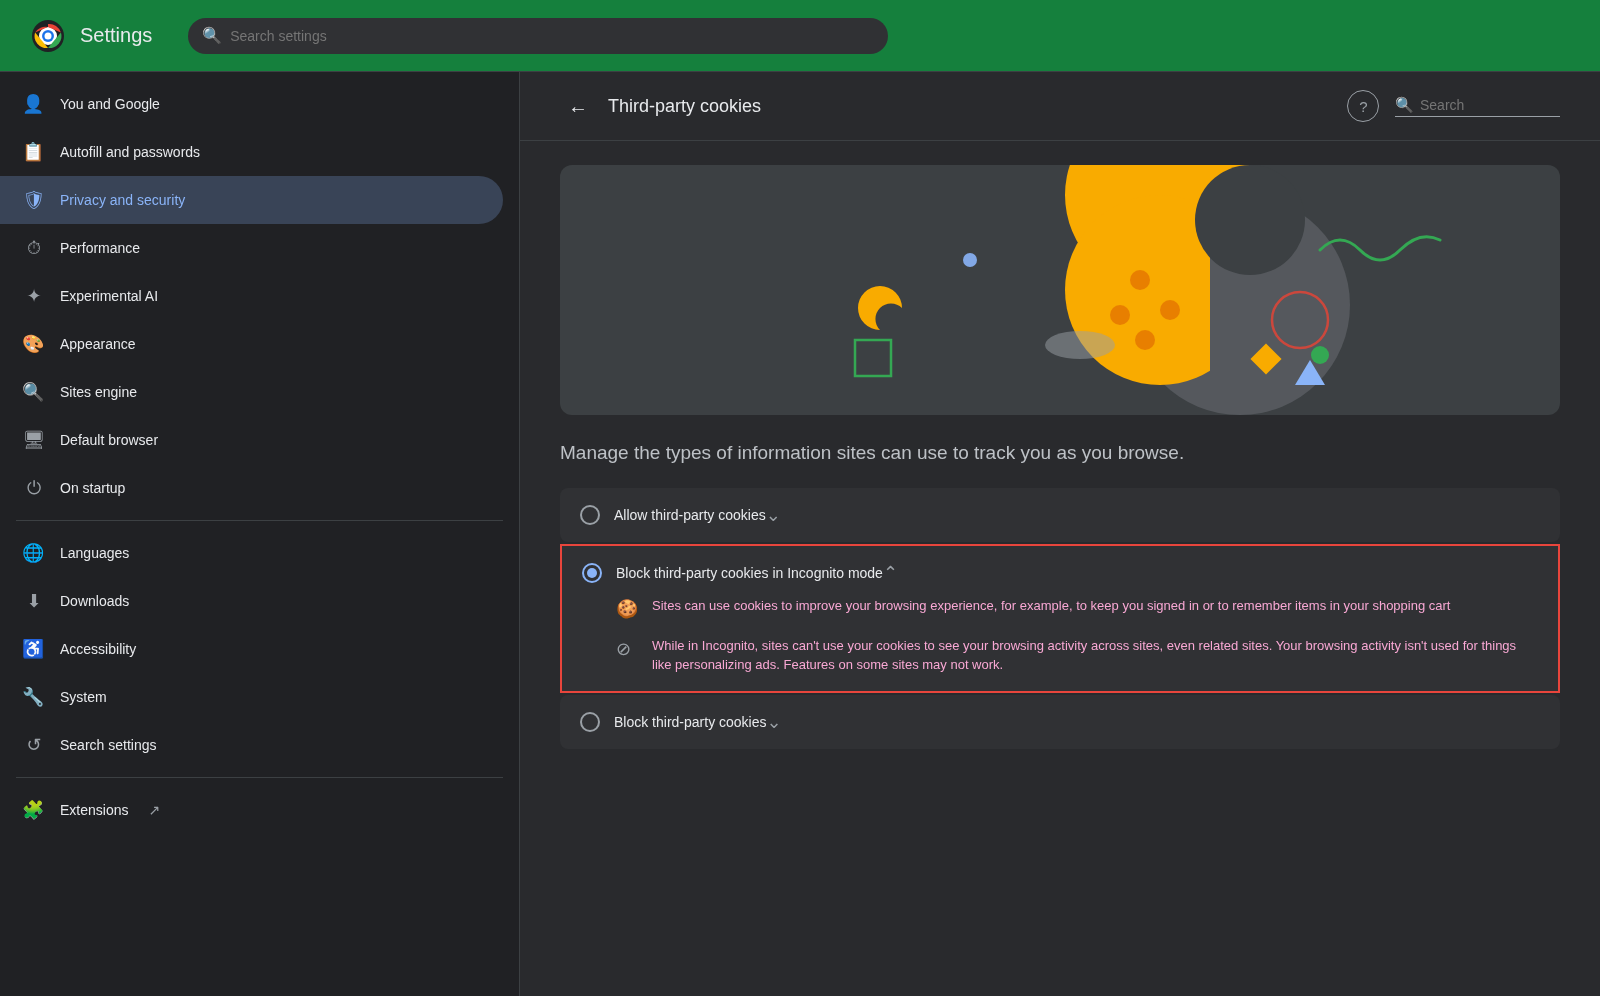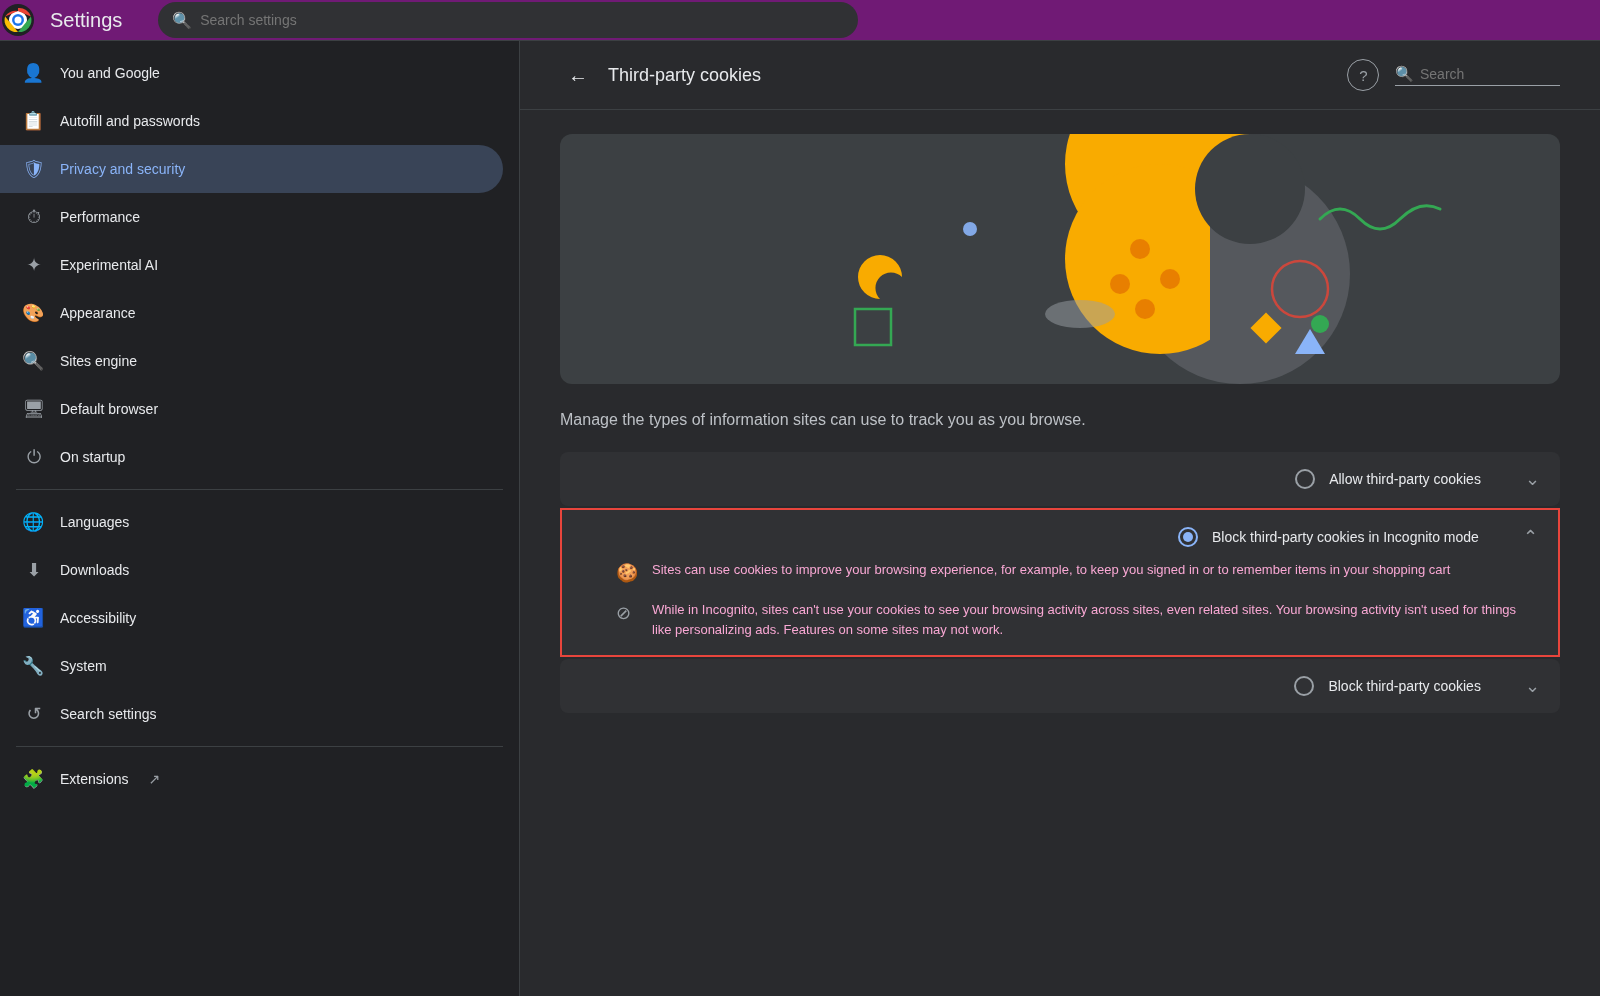--- a/index.html
+++ b/index.html
@@ -9,25 +9,25 @@
       background: #202124;
       color: #e8eaed;
       font-family: 'Segoe UI', Arial, sans-serif;
       display: flex;
       flex-direction: column;
       overflow: hidden;
     }
 
     
     .top-bar {
-      height: 41px;
-      background: #701a75;
-      display: flex;
-      align-items: center;
-      padding: 0 2px;
+      height: 72px;
+      background: #15803d;
+      display: flex;
+      align-items: center;
+      padding: 0 32px;
       gap: 16px;
       flex-shrink: 0;
       border-bottom: 1px solid #3c4043;
     }
     .chrome-logo {
       width: 32px;
       height: 32px;
       flex-shrink: 0;
     }
     .top-bar-title {
@@ -205,42 +205,41 @@
       overflow: hidden;
       position: relative;
       display: flex;
       align-items: center;
       justify-content: center;
     }
 
     
     .description-text {
       padding: 0 40px 20px;
-      font-size: 16px;
+      font-size: 19px;
       color: #bdc1c6;
       line-height: 1.5;
     }
 
     
     .radio-option {
       margin: 0 40px 2px;
       padding: 16px 20px;
       background: #303134;
       border-radius: 8px;
       cursor: pointer;
     }
     .radio-option.highlighted {
       border: 2px solid #e8453c;
       border-radius: 0;
     }
     .radio-option-header {
       display: flex;
       align-items: center;
-      justify-content: flex-end;
-      gap: 44px;
+      justify-content: flex-start;
     }
     .radio-option-left {
       display: flex;
       align-items: center;
       gap: 14px;
     }
     .radio-circle {
       width: 20px;
       height: 20px;
       border-radius: 50%;

